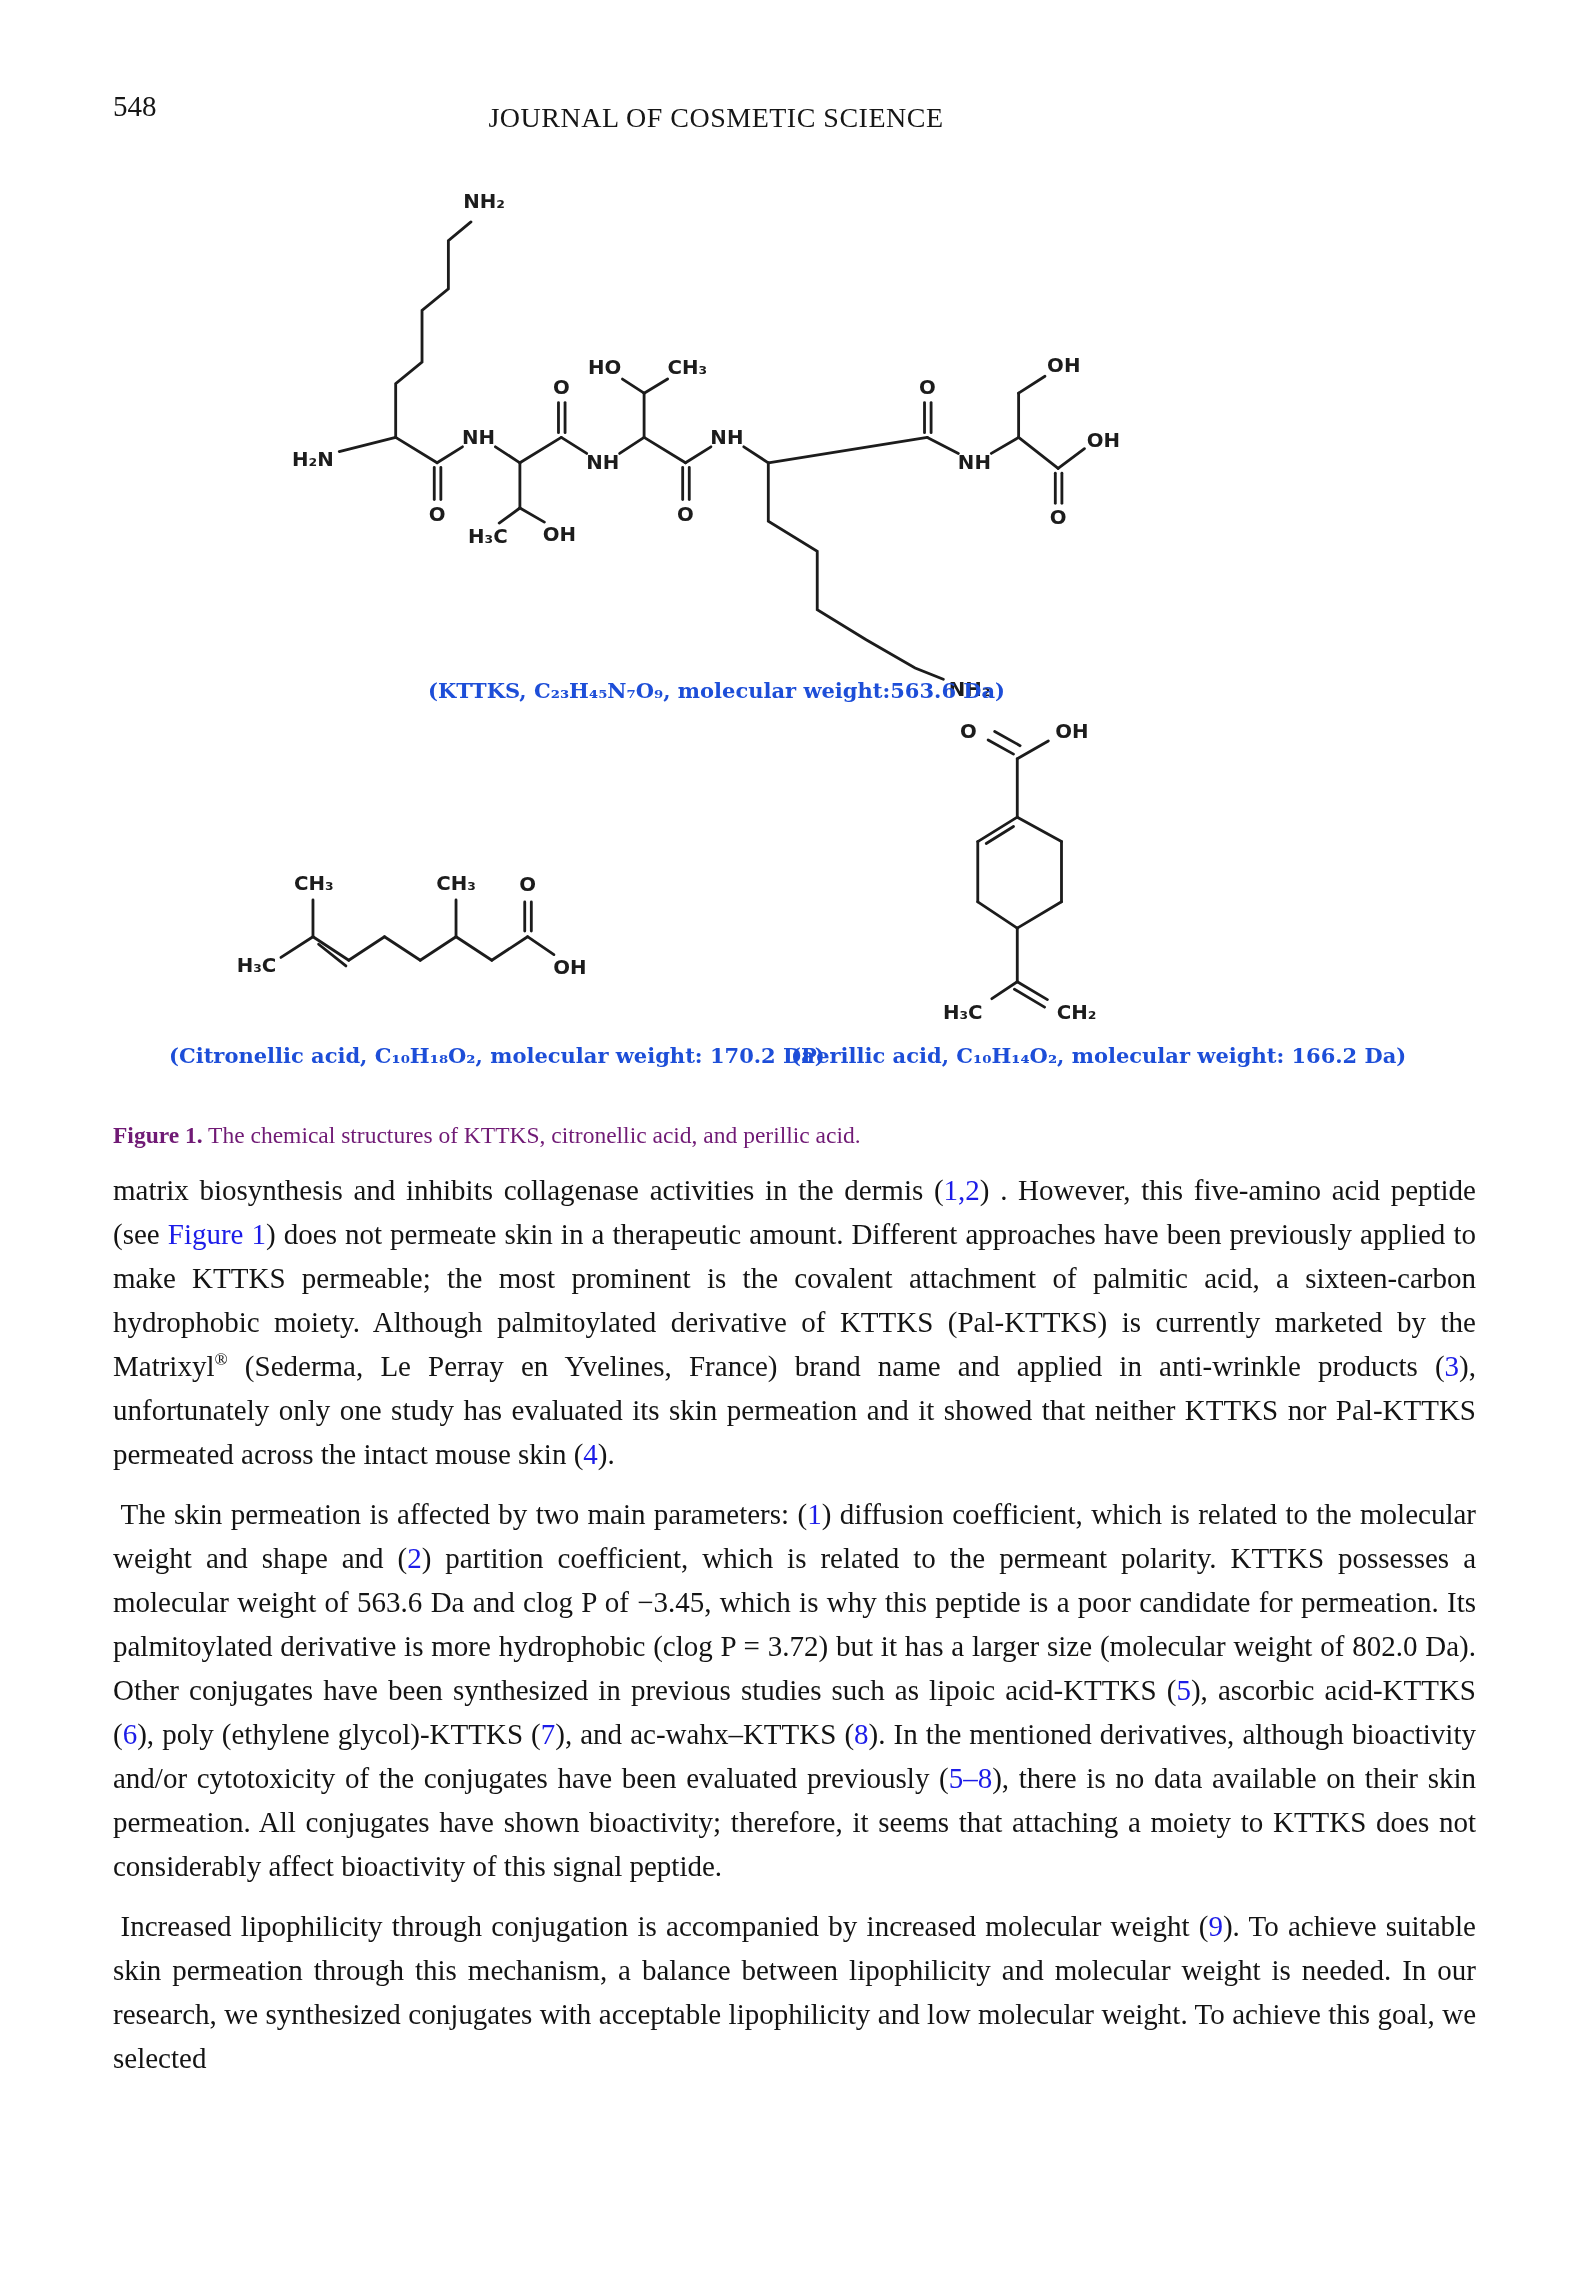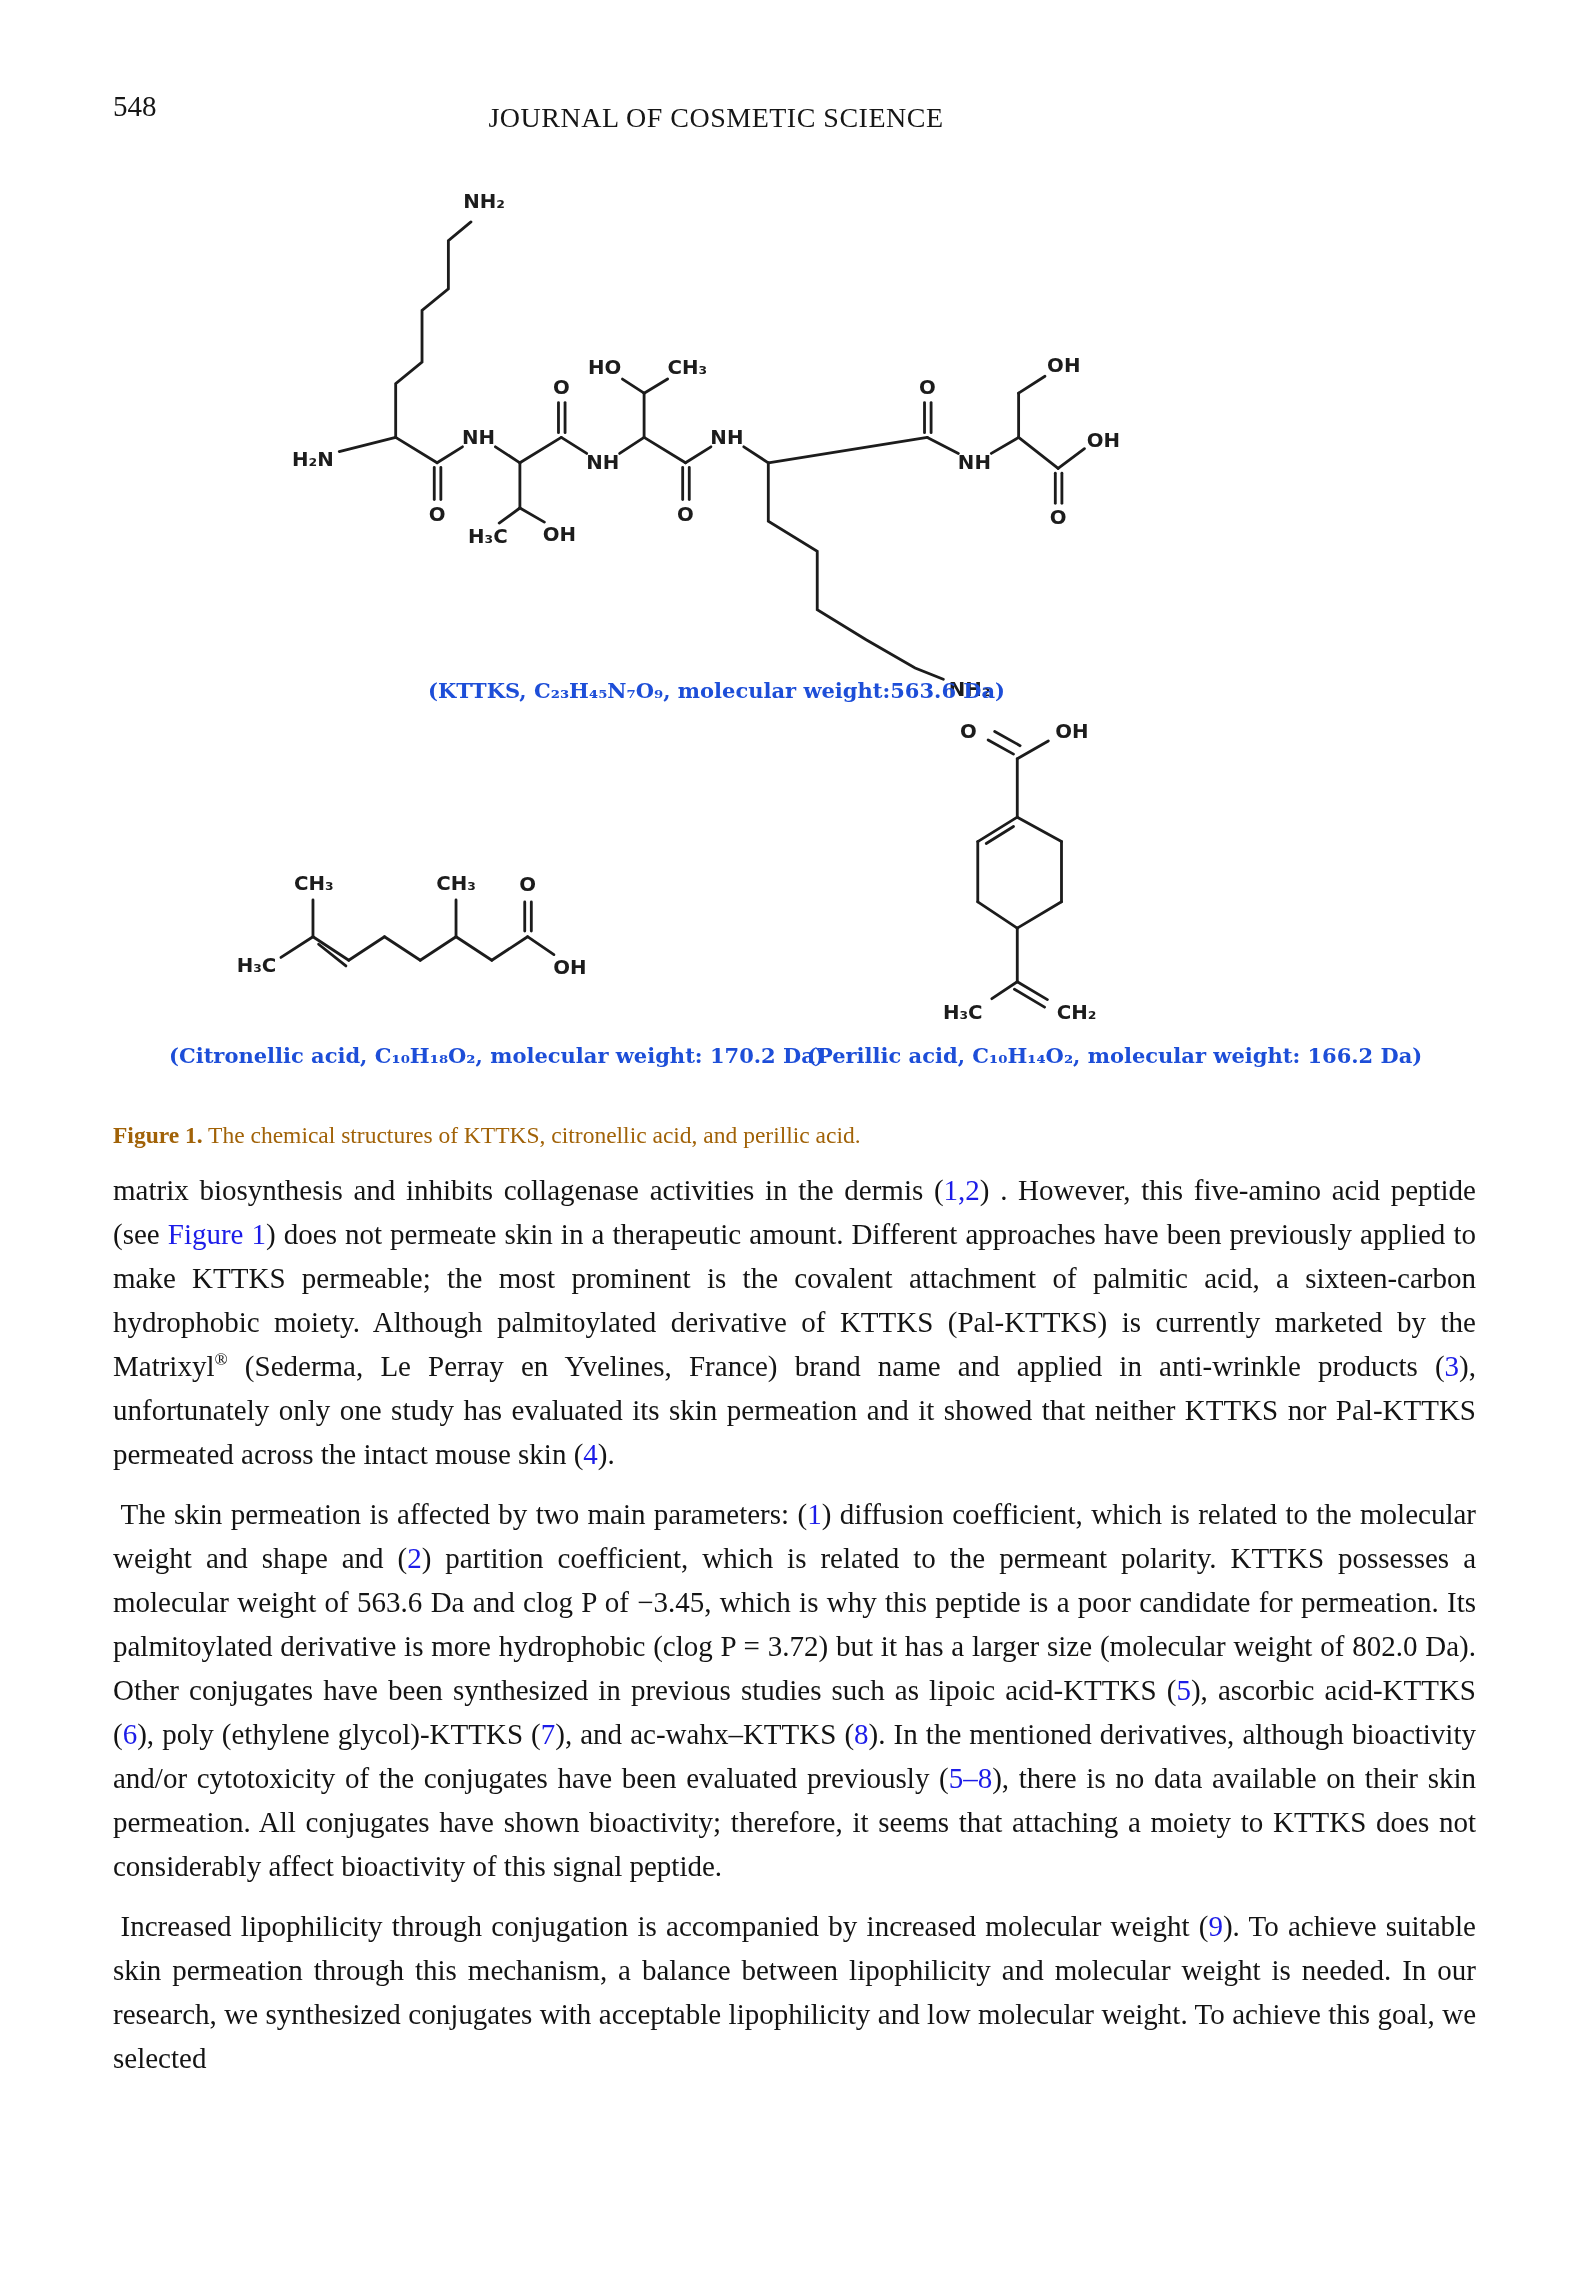--- a/index.html
+++ b/index.html
@@ -12,21 +12,21 @@
                  font-size:28px;letter-spacing:0.5px;margin-top:12px;}
 
   
   .struct-svg{position:absolute;}
   .struct-svg text{font-family:"DejaVu Sans", sans-serif;font-weight:bold;fill:#1c1c1c;}
   .struct-svg line, .struct-svg polyline{stroke:#1c1c1c;stroke-width:3;fill:none;stroke-linecap:round;}
   .formula-caption{position:absolute;font-family:"DejaVu Serif", serif;font-weight:bold;
                    font-size:21px;text-align:center;white-space:nowrap;color:#1d4ed8;}
 
   
-  #figure-caption{position:absolute;left:113px;top:1122px;width:1365px;font-size:23.5px;color:#a16207;}
+  #figure-caption{position:absolute;left:113px;top:1122px;width:1365px;font-size:23.5px;color:#701a75;}
   #figure-caption .b{font-weight:bold;}
 
   
   #body-text{position:absolute;left:113px;top:1168px;width:1363px;font-size:29px;
              line-height:44px;text-align:justify;color:#141414;}
   #body-text p{margin:0 0 16px 0;}
   #body-text p.indent{text-indent:7.5px;}
   .cite{cursor:pointer;}
   sup.reg{font-size:60%;vertical-align:super;line-height:0;}
 </style>
@@ -159,21 +159,21 @@
         <line x1="130" y1="297" x2="162" y2="316"></line>
         <line x1="127" y1="305" x2="159" y2="324"></line>
       </g>
       <g class="atom-labels" font-size="21">
           <text x="78" y="31" text-anchor="middle" dominant-baseline="central">O</text>
           <text x="188" y="31" text-anchor="middle" dominant-baseline="central">OH</text>
           <text x="72" y="330" text-anchor="middle" dominant-baseline="central">H₃C</text>
           <text x="193" y="330" text-anchor="middle" dominant-baseline="central">CH₂</text>
         </g>
     </svg>
-    <div class="formula-caption" style="left:791px;top:1043px;width:471px;padding-left:16px;">(Perillic acid, C₁₀H₁₄O₂, molecular weight: 166.2 Da)</div>
+    <div class="formula-caption" style="left:791px;top:1043px;width:471px;">(Perillic acid, C₁₀H₁₄O₂, molecular weight: 166.2 Da)</div>
 
     <div id="figure-caption"><span class="b">Figure 1.</span><span>  The chemical structures of KTTKS, citronellic acid, and perillic acid.</span></div>
   </div>
 
   <div id="body-text">
     <p><span>matrix biosynthesis and inhibits collagenase activities in the dermis (</span><span class="cite" style="color: rgb(28, 28, 232);">1,2</span><span>) . However, this five-amino acid peptide (see </span><span class="cite" style="color: rgb(28, 28, 232);">Figure 1</span><span>) does not permeate skin in a therapeutic amount. Different approaches have been previously applied to make KTTKS permeable; the most prominent is the covalent attachment of palmitic acid, a sixteen-carbon hydrophobic moiety. Although palmitoylated derivative of KTTKS (Pal-KTTKS) is currently marketed by the Matrixyl</span><sup class="reg">®</sup><span> (Sederma, Le Perray en Yvelines, France) brand name and applied in anti-wrinkle products (</span><span class="cite" style="color: rgb(28, 28, 232);">3</span><span>), unfortunately only one study has evaluated its skin permeation and it showed that neither KTTKS nor Pal-KTTKS permeated across the intact mouse skin (</span><span class="cite" style="color: rgb(28, 28, 232);">4</span><span>).</span></p>
     <p class="indent"><span>The skin permeation is affected by two main parameters: (</span><span class="cite" style="color: rgb(28, 28, 232);">1</span><span>) diffusion coefficient, which is related to the molecular weight and shape and (</span><span class="cite" style="color: rgb(28, 28, 232);">2</span><span>) partition coefficient, which is related to the permeant polarity. KTTKS possesses a molecular weight of 563.6 Da and clog P of −3.45, which is why this peptide is a poor candidate for permeation. Its palmitoylated derivative is more hydrophobic (clog P = 3.72) but it has a larger size (molecular weight of 802.0 Da). Other conjugates have been synthesized in previous studies such as lipoic acid-KTTKS (</span><span class="cite" style="color: rgb(28, 28, 232);">5</span><span>), ascorbic acid-KTTKS (</span><span class="cite" style="color: rgb(28, 28, 232);">6</span><span>), poly (ethylene glycol)-KTTKS (</span><span class="cite" style="color: rgb(28, 28, 232);">7</span><span>), and ac-wahx–KTTKS (</span><span class="cite" style="color: rgb(28, 28, 232);">8</span><span>). In the mentioned derivatives, although bioactivity and/or cytotoxicity of the conjugates have been evaluated previously (</span><span class="cite" style="color: rgb(28, 28, 232);">5–8</span><span>), there is no data available on their skin permeation. All conjugates have shown bioactivity; therefore, it seems that attaching a moiety to KTTKS does not considerably affect bioactivity of this signal peptide.</span></p>
     <p class="indent"><span>Increased lipophilicity through conjugation is accompanied by increased molecular weight (</span><span class="cite" style="color: rgb(28, 28, 232);">9</span><span>). To achieve suitable skin permeation through this mechanism, a balance between lipophilicity and molecular weight is needed. In our research, we synthesized conjugates with acceptable lipophilicity and low molecular weight. To achieve this goal, we selected</span></p>
   </div>
 

